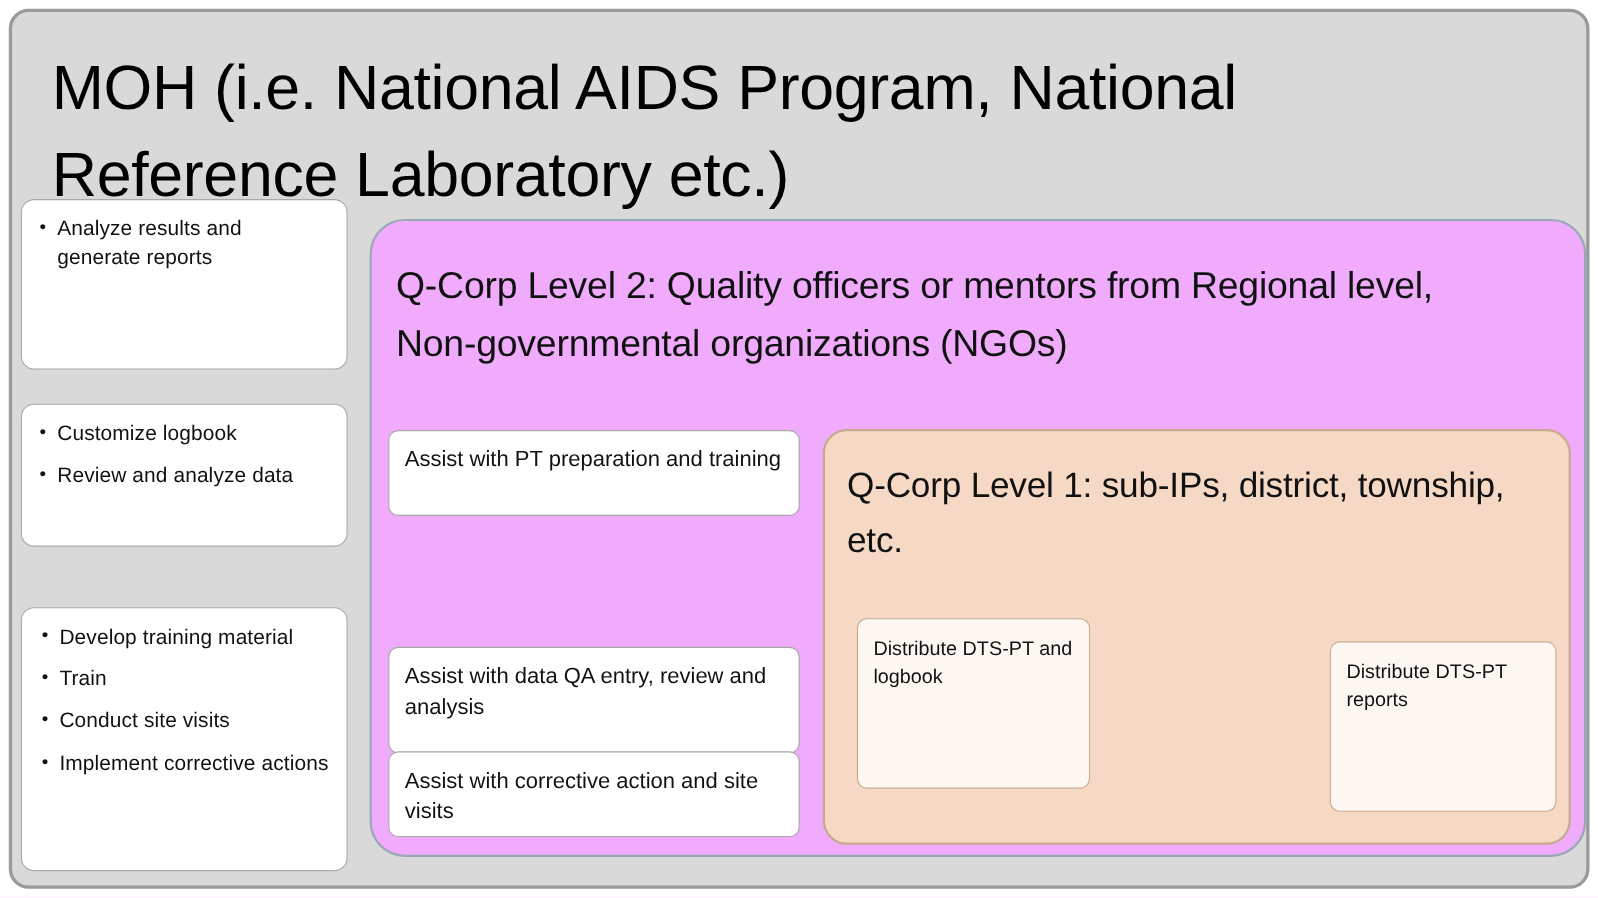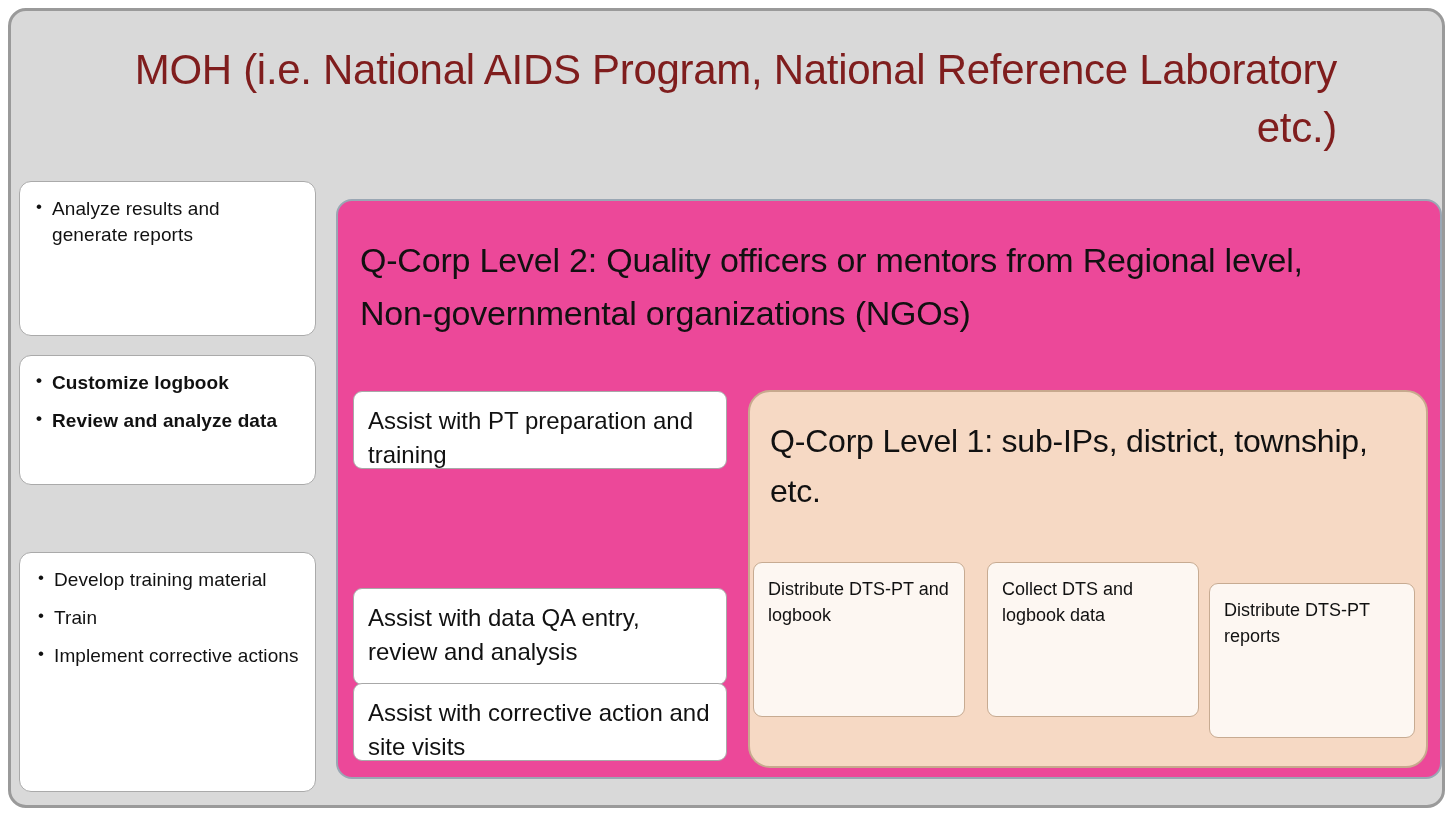--- a/index.html
+++ b/index.html
@@ -32,41 +32,40 @@
     background: #d9d9d9;
     border: 3px solid #9a9a9a;
     border-radius: 18px;
   }
 
   .moh-title {
     position: absolute;
     left: 36px;
     top: 30px;
     width: 1290px;
-    font-size: 42px;
+    font-size: 57px;
     line-height: 1.38;
-    color: #7f1d1d;
+    color: #000000;
     font-family: "Liberation Sans", sans-serif;
     letter-spacing: -0.3px;
-    text-align: right;
   }
 
   
   .left-card {
     position: absolute;
     left: 8px;
     box-sizing: border-box;
     background: #ffffff;
     border: 1.5px solid #aaaaaa;
     border-radius: 12px;
     padding: 14px 16px 14px 10px;
     width: 297px;
   }
   .left-card.c1 { top: 170px; height: 155px; }
-  .left-card.c2 { top: 344px; height: 130px; font-weight: bold; }
+  .left-card.c2 { top: 356px; height: 130px; }
   .left-card.c3 { top: 541px; height: 240px; padding-left: 12px; }
 
   .left-card ul {
     margin: 0;
     padding: 0 0 0 22px;
     list-style: none;
   }
   .left-card li {
     position: relative;
     font-size: 19px;
@@ -86,23 +85,23 @@
   }
 
   
   .level2-box {
     position: absolute;
     left: 325px;
     top: 188px;
     width: 1106px;
     height: 580px;
     box-sizing: border-box;
-    background: #ec4899;
+    background: #f0abfc;
     border: 2.5px solid #9aa7b4;
-    border-radius: 16px;
+    border-radius: 32px;
   }
   .level2-title {
     position: absolute;
     left: 22px;
     top: 33px;
     width: 1000px;
     font-size: 34px;
     line-height: 1.55;
     color: #111111;
     letter-spacing: -0.2px;
@@ -111,21 +110,21 @@
   
   .l2-card {
     position: absolute;
     left: 15px;
     width: 374px;
     box-sizing: border-box;
     background: #ffffff;
     border: 1.5px solid #a8a8a8;
     border-radius: 9px;
     padding: 12px 14px;
-    font-size: 24px;
+    font-size: 20px;
     line-height: 1.42;
     color: #111111;
   }
   .l2-card.a { top: 190px; height: 78px; }
   .l2-card.b { top: 387px; height: 97px; }
   .l2-card.c { top: 482px; height: 78px; }
 
   
   .level1-box {
     position: absolute;
@@ -155,21 +154,21 @@
     height: 155px;
     box-sizing: border-box;
     background: #fdf7f2;
     border: 1.5px solid #c7ab92;
     border-radius: 9px;
     padding: 14px 14px;
     font-size: 18px;
     line-height: 1.42;
     color: #111111;
   }
-  .l1-card.k0 { left: 3px;  width: 212px; }
+  .l1-card.k0 { left: 29px;  width: 212px; }
   .l1-card.k1 { left: 237px; width: 212px; }
   .l1-card.k2 { left: 459px; width: 206px; margin-top: 21px; }
 
   .l1-card .txt { display: block; }
 </style>
 </head>
 <body>
 
 <div class="canvas">
 
@@ -187,39 +186,37 @@
       <ul>
         <li>Customize logbook</li>
         <li>Review and analyze data</li>
       </ul>
     </div>
 
     <div class="left-card c3">
       <ul>
         <li>Develop training material</li>
         <li>Train</li>
+        <li>Conduct site visits</li>
         <li>Implement corrective actions</li>
       </ul>
     </div>
 
     <div class="level2-box">
       <div class="level2-title">Q-Corp Level 2: Quality officers or mentors from Regional level, Non-governmental organizations (NGOs)</div>
 
       <div class="l2-card a">Assist with PT preparation and training</div>
       <div class="l2-card b">Assist with data QA entry, review and analysis</div>
       <div class="l2-card c">Assist with corrective action and site visits</div>
 
       <div class="level1-box">
         <div class="level1-title">Q-Corp Level 1: sub-IPs, district, township, etc.</div>
 
         <div class="l1-card k0">
           <span class="txt">Distribute DTS-PT and logbook</span>
-        </div>
-        <div class="l1-card k1">
-          <span class="txt">Collect DTS and logbook data</span>
         </div>
         <div class="l1-card k2">
           <span class="txt">Distribute DTS-PT reports</span>
         </div>
       </div>
     </div>
 
   </div>
 </div>
 

